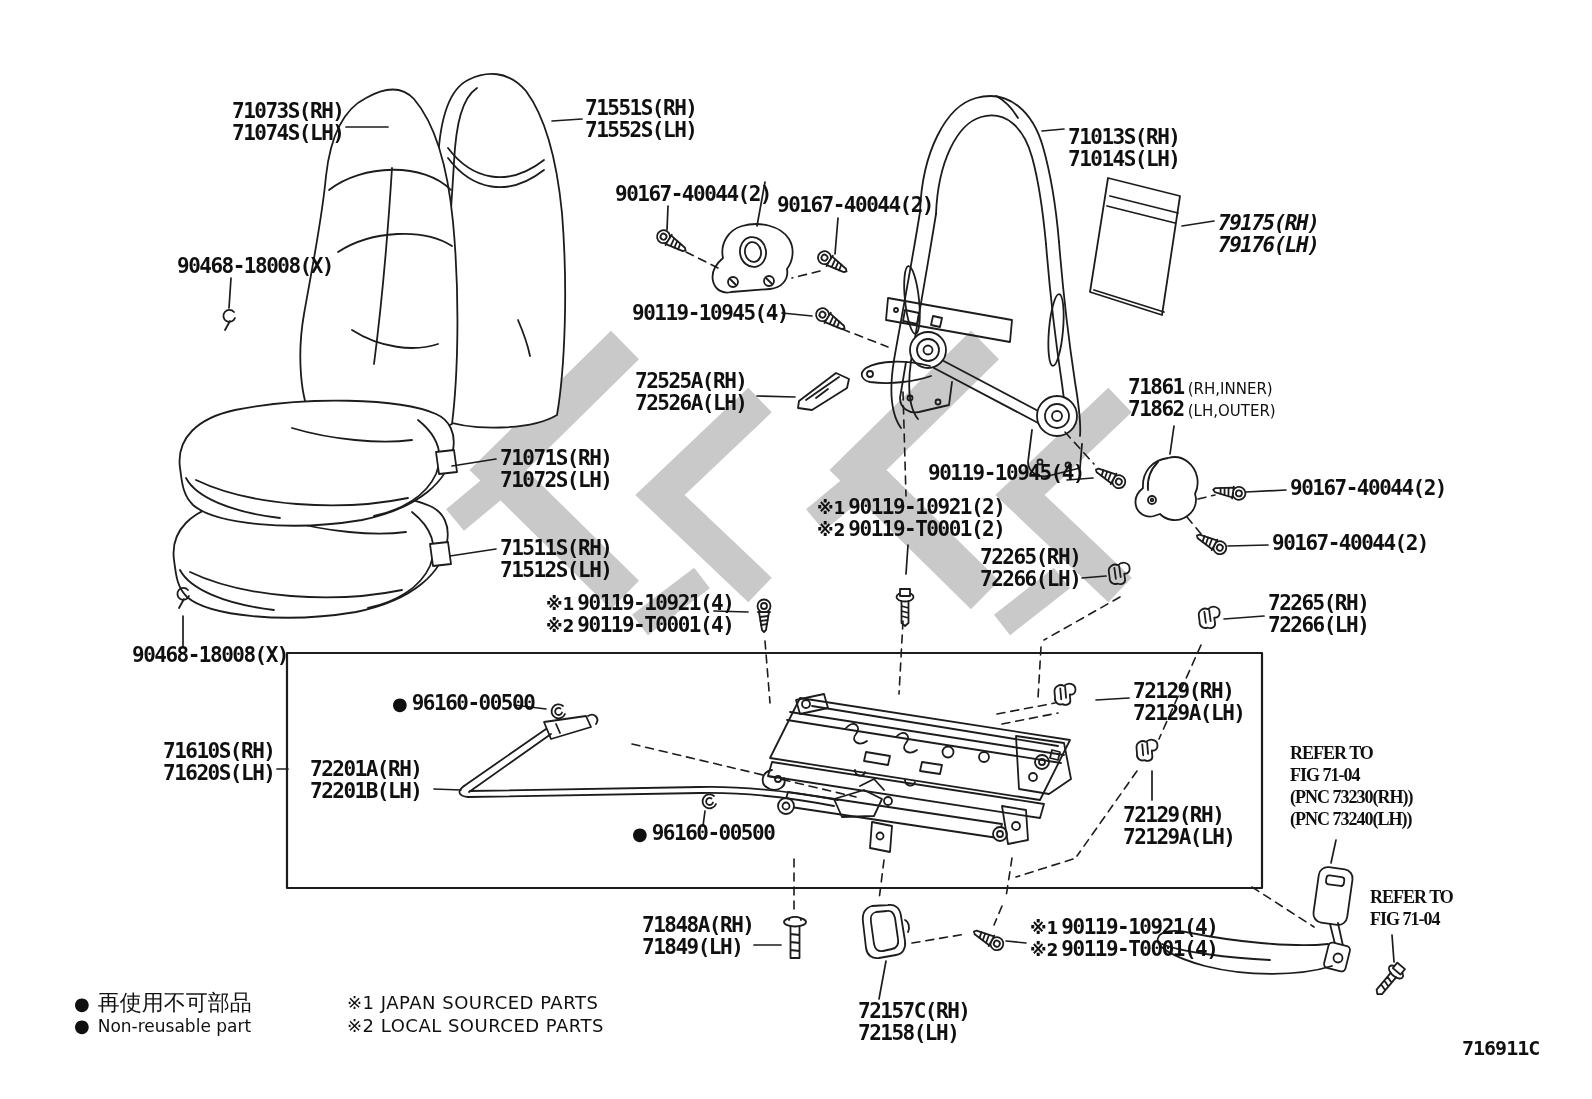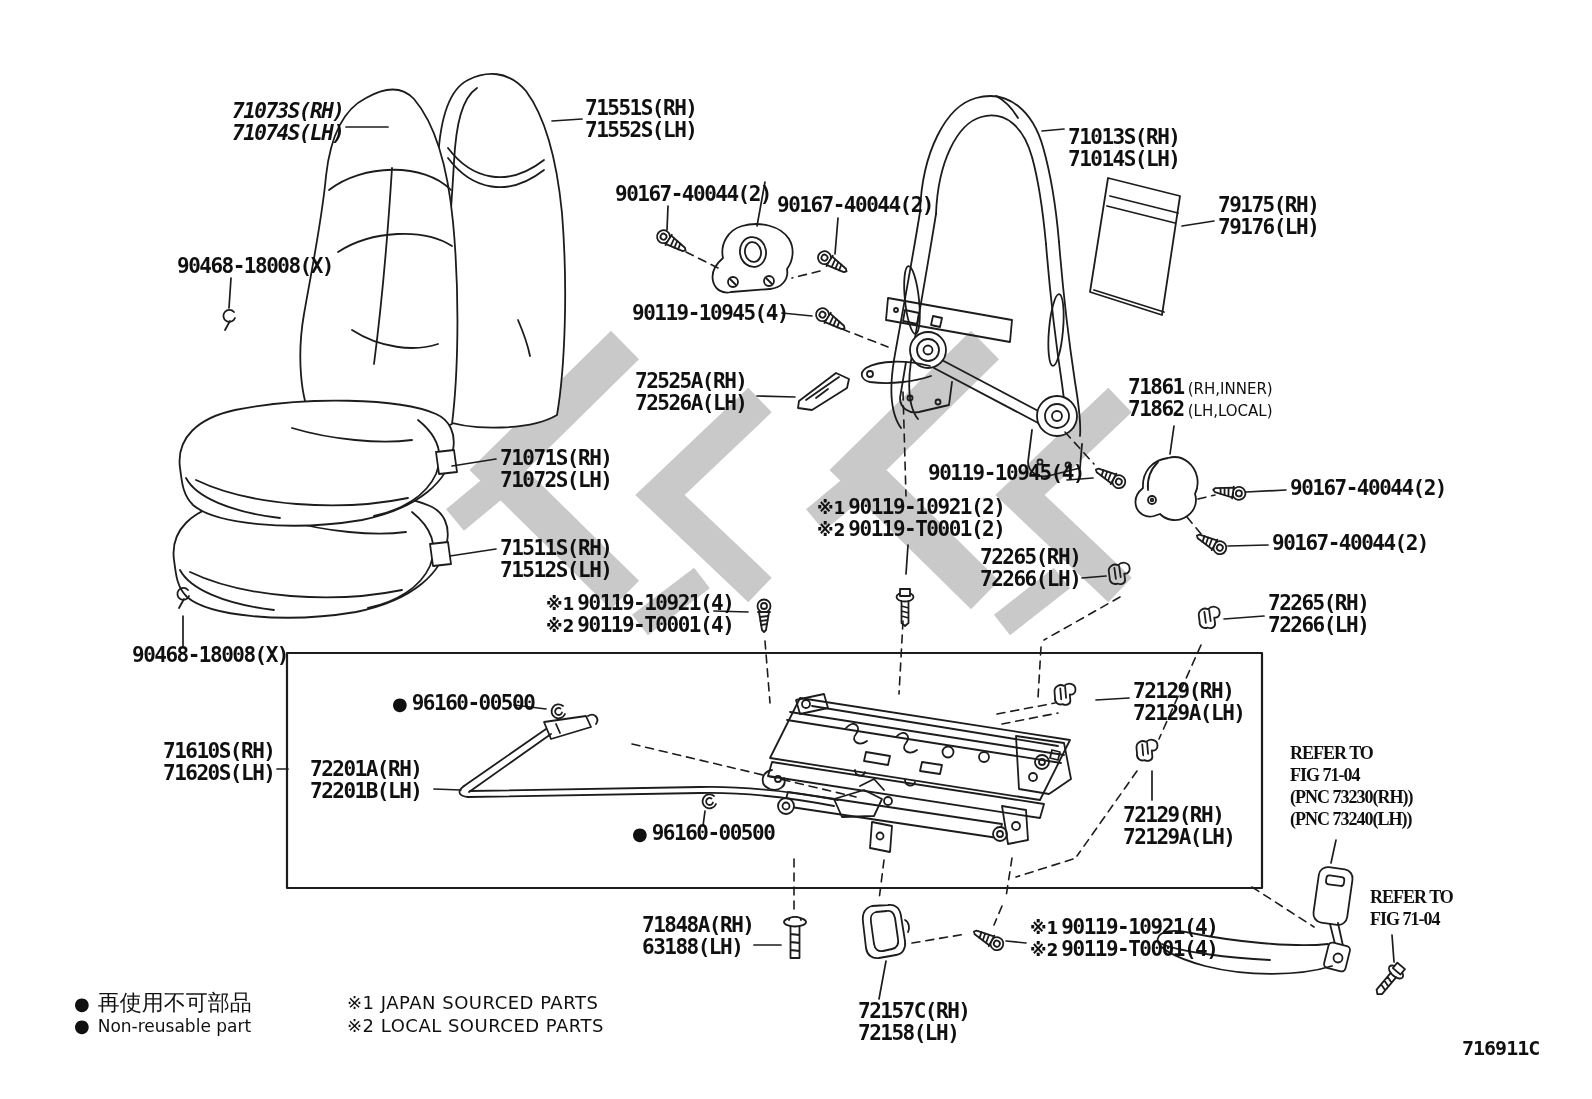--- a/index.html
+++ b/index.html
@@ -305,21 +305,21 @@
       <path d="M 1012,858 L 1006,897"></path>
           <path d="M 1002,906 L 994,925"></path>
       <path d="M 912,943 L 966,934"></path>
           <path d="M 1252,887 L 1314,927"></path>
       <path d="M 884,860 L 879,900"></path>
     </g>
   </g>
 </svg>
 
 <div id="callouts">
-      <div class="callout" style="left: 232px; top: 100px; font-style: italic;">
+      <div class="callout" style="left: 232px; top: 100px;">
         <div class="cl">
           <span class="seg-pn">71073S(RH)</span>
         </div>
         <div class="cl">
           <span class="seg-pn">71074S(LH)</span>
         </div>
       </div>
       <div class="callout" style="left: 585px; top: 97px;">
         <div class="cl">
           <span class="seg-pn">71551S(RH)</span>
@@ -349,21 +349,21 @@
         </div>
       </div>
       <div class="callout" style="left: 1068px; top: 110px; margin-top: 16px;">
         <div class="cl">
           <span class="seg-pn">71013S(RH)</span>
         </div>
         <div class="cl">
           <span class="seg-pn">71014S(LH)</span>
         </div>
       </div>
-      <div class="callout" style="left: 1218px; top: 194px;">
+      <div class="callout" style="left: 1218px; top: 212px; font-style: italic;">
         <div class="cl">
           <span class="seg-pn">79175(RH)</span>
         </div>
         <div class="cl">
           <span class="seg-pn">79176(LH)</span>
         </div>
       </div>
       <div class="callout" style="left: 635px; top: 370px;">
         <div class="cl">
           <span class="seg-pn">72525A(RH)</span>
@@ -372,21 +372,21 @@
           <span class="seg-pn">72526A(LH)</span>
         </div>
       </div>
       <div class="callout" style="left: 1128px; top: 376px;">
         <div class="cl">
           <span class="seg-pn">71861</span>
           <span class="seg-sub">(RH,INNER)</span>
         </div>
         <div class="cl">
           <span class="seg-pn">71862</span>
-          <span class="seg-sub">(LH,LOCAL)</span>
+          <span class="seg-sub">(LH,OUTER)</span>
         </div>
       </div>
       <div class="callout" style="left: 500px; top: 447px;">
         <div class="cl">
           <span class="seg-pn">71071S(RH)</span>
         </div>
         <div class="cl">
           <span class="seg-pn">71072S(LH)</span>
         </div>
       </div>
@@ -510,21 +510,21 @@
         </div>
         <div class="cl">
           <span class="seg-note">(PNC 73240(LH))</span>
         </div>
       </div>
       <div class="callout" style="left: 642px; top: 914px;">
         <div class="cl">
           <span class="seg-pn">71848A(RH)</span>
         </div>
         <div class="cl">
-          <span class="seg-pn">63188(LH)</span>
+          <span class="seg-pn">71849(LH)</span>
         </div>
       </div>
       <div class="callout" style="left: 1030px; top: 916px;">
         <div class="cl">
           <span class="seg-ref">※1</span>
           <span class="seg-pn">90119-10921(4)</span>
         </div>
         <div class="cl">
           <span class="seg-ref">※2</span>
           <span class="seg-pn">90119-T0001(4)</span>

